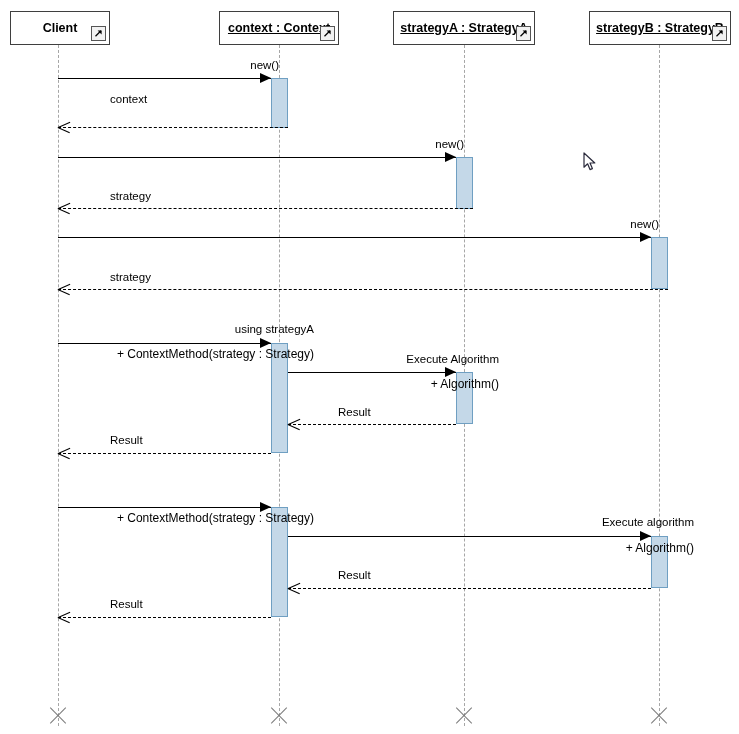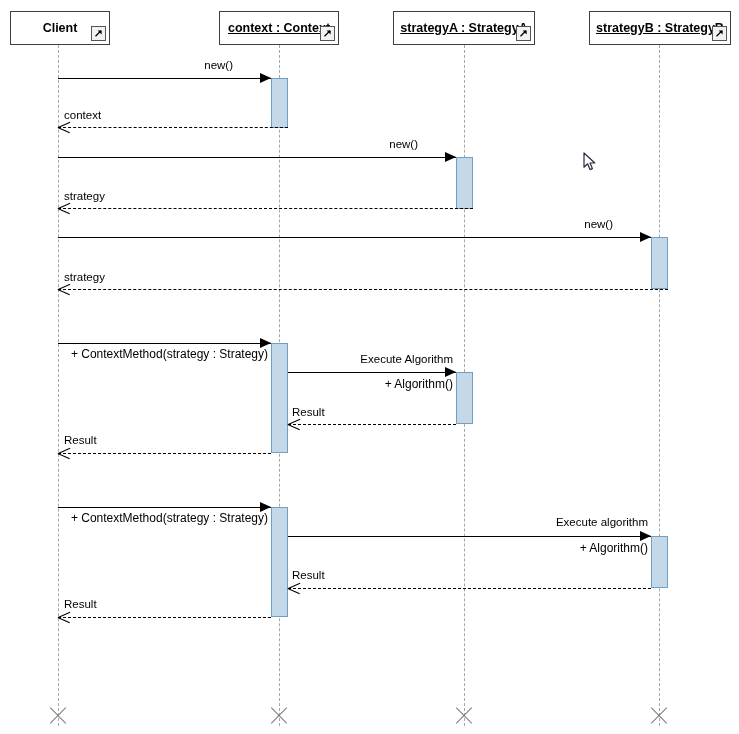--- a/index.html
+++ b/index.html
@@ -102,20 +102,21 @@
   }
   .arrowhead.open-left::before { transform: rotate(-24deg); transform-origin: 0 0; }
   .arrowhead.open-left::after  { transform: rotate(24deg);  transform-origin: 0 0; }
 
   .msg-label {
     position: absolute;
     font-size: 11.5px;
     color: #000000;
     white-space: nowrap;
     line-height: 1;
+    margin-left: 46px;
   }
   .msg-label.italic {
     font-size: 12px;
   }
 
   
   .destroy-x {
     position: absolute;
     width: 22px;
     height: 22px;
@@ -185,35 +186,36 @@
     <div class="activation" style="left: 651px; top: 237px; width: 17px; height: 52px;"></div>
     <div class="activation" style="left: 271px; top: 343px; width: 17px; height: 110px;"></div>
     <div class="activation" style="left: 456px; top: 372px; width: 17px; height: 52px;"></div>
     <div class="activation" style="left: 271px; top: 507px; width: 17px; height: 110px;"></div>
     <div class="activation" style="left: 651px; top: 536px; width: 17px; height: 52px;"></div>
     <div class="msg-line solid" style="left: 58px; top: 78px; width: 213px;"></div>
     <div class="arrowhead filled-right" style="left: 260px; top: 73px;"></div>
     <div class="msg-label" style="top: 60px; left: 0px; width: 233px; text-align: right;">new()</div>
     <div class="msg-line dashed" style="left: 58px; top: 127px; width: 230px;"></div>
     <div class="arrowhead open-left" style="left: 58px; top: 121px;"></div>
-    <div class="msg-label" style="top: 110px; left: 64px;">context</div>
+    <div class="msg-label" style="top: 94px; left: 64px;">context</div>
     <div class="msg-line solid" style="left: 58px; top: 157px; width: 398px;"></div>
     <div class="arrowhead filled-right" style="left: 445px; top: 152px;"></div>
     <div class="msg-label" style="top: 139px; left: 0px; width: 418px; text-align: right;">new()</div>
     <div class="msg-line dashed" style="left: 58px; top: 208px; width: 415px;"></div>
     <div class="arrowhead open-left" style="left: 58px; top: 202px;"></div>
     <div class="msg-label" style="top: 191px; left: 64px;">strategy</div>
     <div class="msg-line solid" style="left: 58px; top: 237px; width: 593px;"></div>
     <div class="arrowhead filled-right" style="left: 640px; top: 232px;"></div>
     <div class="msg-label" style="top: 219px; left: 0px; width: 613px; text-align: right;">new()</div>
     <div class="msg-line dashed" style="left: 58px; top: 289px; width: 610px;"></div>
     <div class="arrowhead open-left" style="left: 58px; top: 283px;"></div>
     <div class="msg-label" style="top: 272px; left: 64px;">strategy</div>
     <div class="msg-line solid" style="left: 58px; top: 343px; width: 213px;"></div>
     <div class="arrowhead filled-right" style="left: 260px; top: 338px;"></div>
+    <div class="msg-label" style="top: 324px; left: 0px; width: 268px; text-align: right;">using strategyA</div>
     <div class="msg-label italic" style="top: 348px; left: 0px; width: 268px; text-align: right;">+ ContextMethod(strategy : Strategy)</div>
     <div class="msg-line solid" style="left: 288px; top: 372px; width: 168px;"></div>
     <div class="arrowhead filled-right" style="left: 445px; top: 367px;"></div>
     <div class="msg-label" style="top: 354px; left: 0px; width: 453px; text-align: right;">Execute Algorithm</div>
     <div class="msg-label italic" style="top: 378px; left: 0px; width: 453px; text-align: right;">+ Algorithm()</div>
     <div class="msg-line dashed" style="left: 288px; top: 424px; width: 168px;"></div>
     <div class="arrowhead open-left" style="left: 288px; top: 418px;"></div>
     <div class="msg-label" style="top: 407px; left: 292px;">Result</div>
     <div class="msg-line dashed" style="left: 58px; top: 453px; width: 213px;"></div>
     <div class="arrowhead open-left" style="left: 58px; top: 447px;"></div>

